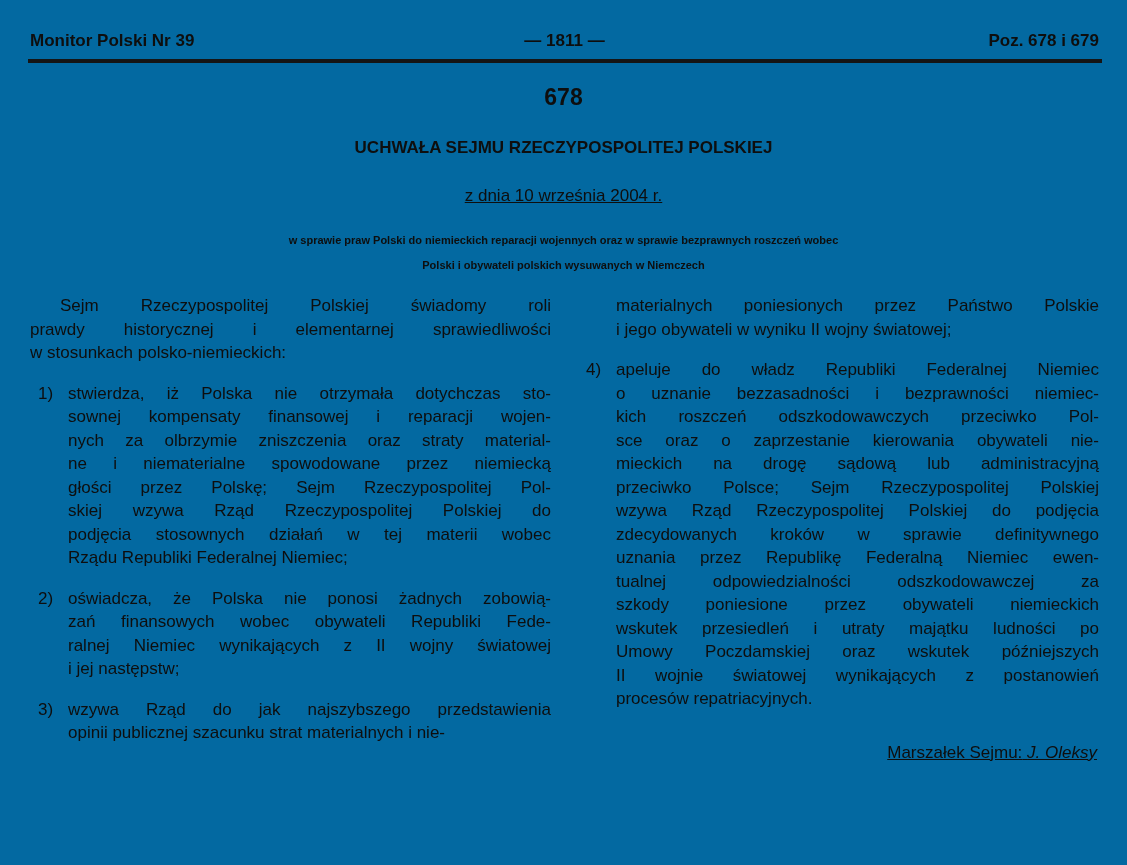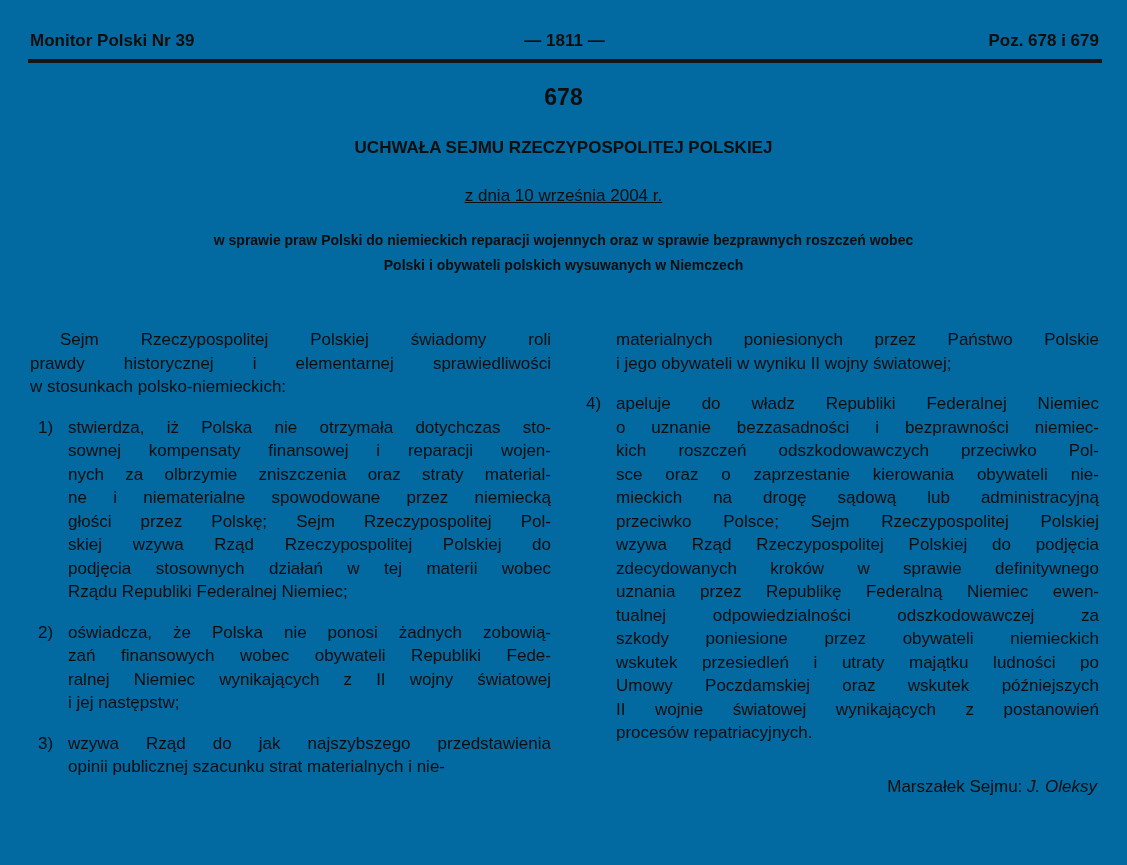--- a/index.html
+++ b/index.html
@@ -39,47 +39,47 @@
   .act-title {
     position: absolute; top: 138px; left: 0; width: 100%;
     text-align: center; font-size: 17px; font-weight: bold;
   }
   .act-date {
     position: absolute; top: 186px; left: 0; width: 100%;
     text-align: center; font-size: 17px; text-decoration: underline;
   }
   .act-subject {
     position: absolute; top: 228px; left: 40px; right: 40px;
-    text-align: center; font-size: 14px; font-weight: bold;
+    text-align: center; font-size: 11px; font-weight: bold;
     line-height: 25px;
   }
   
   .columns {
     position: absolute;
     top: 294px; left: 30px; right: 28px;
     display: flex;
     gap: 27px;
     font-size: 17px;
     line-height: 23.5px;
-    margin-top: 34px;
   }
   .col { flex: 1 1 0; min-width: 0; }
   .tline { text-align: justify; text-align-last: justify; }
   .tline:last-child { text-align-last: left; }
   .intro { margin-bottom: 17px; }
   .intro .tline:first-child { text-indent: 30px; }
   .list-item { display: flex; margin-bottom: 17px; padding-left: 8px; }
   .list-item:last-child { margin-bottom: 0; }
   .item-marker { flex: 0 0 30px; }
   .item-lines { flex: 1 1 auto; min-width: 0; }
   .signature {
     margin-top: 30px;
     text-align: right;
     font-size: 17px;
     padding-right: 2px;
+    text-decoration: underline;
   }
   .sig-name { font-style: italic; }
 </style>
 </head>
 <body>
 
 <div class="page">
 
   <div class="running-head">
     <span class="rh-left">Monitor Polski Nr 39</span>

